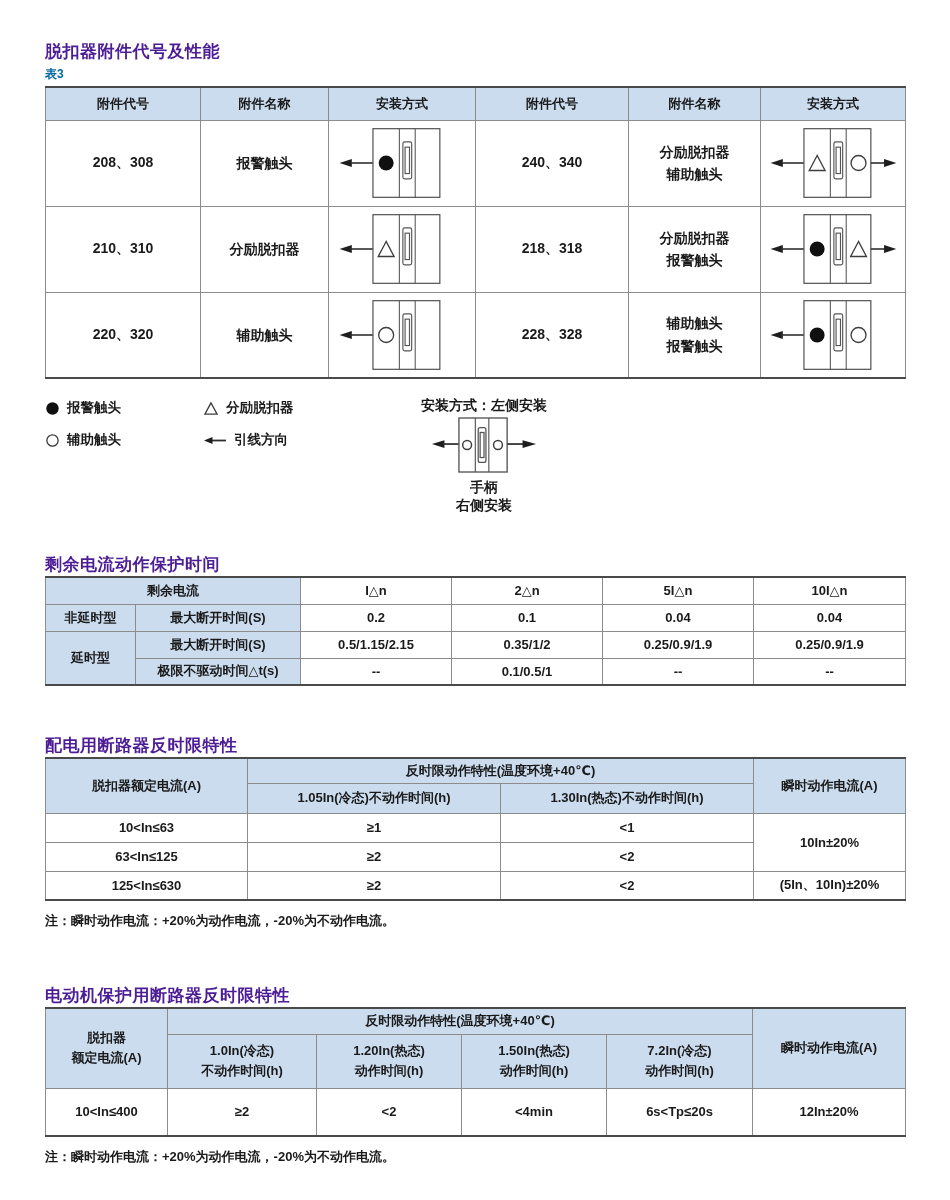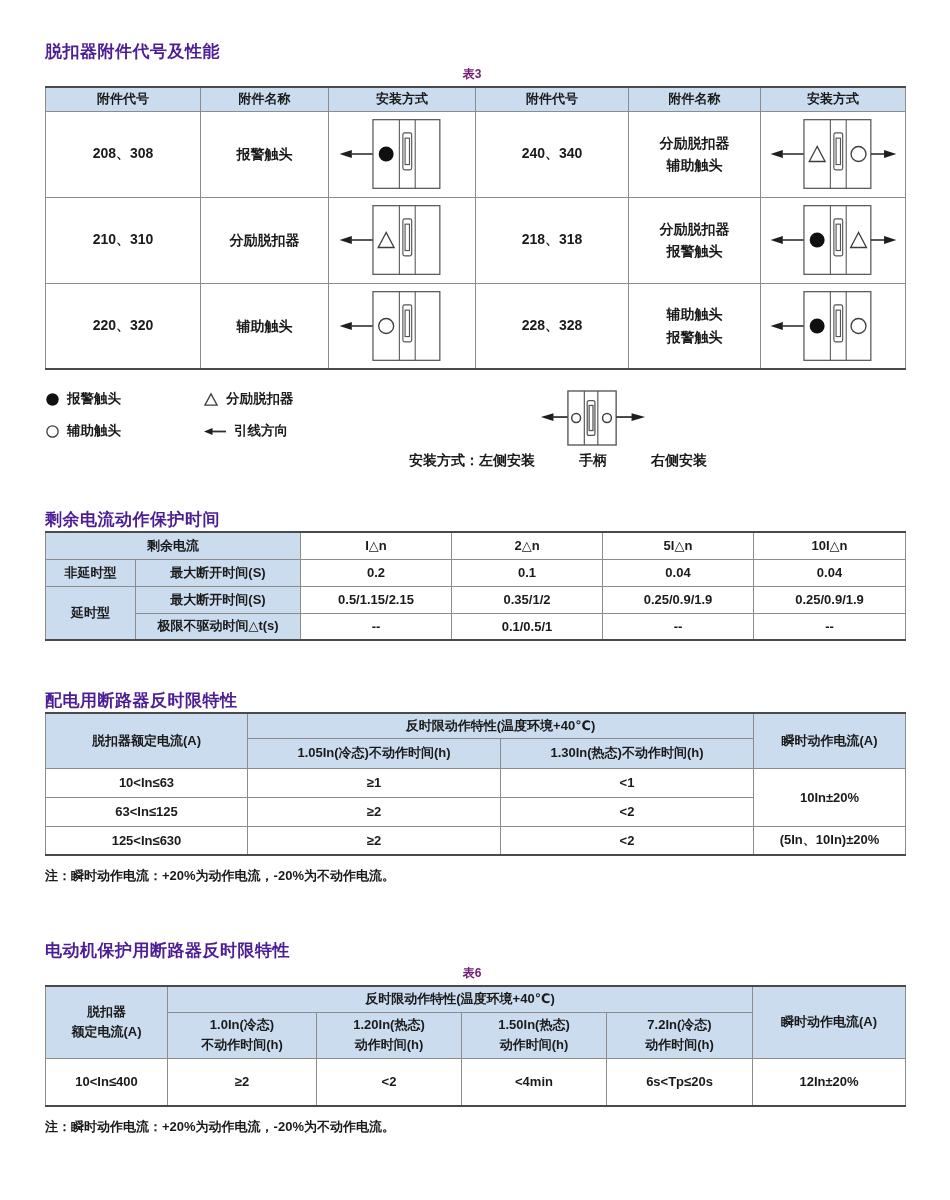--- a/index.html
+++ b/index.html
@@ -5,71 +5,71 @@
   html,body { margin:0; padding:0; background:#ffffff; }
   body {
     width:950px; height:1200px;
     font-family:"Liberation Sans","DejaVu Sans",sans-serif;
     color:#1a1a1a;
     -webkit-font-smoothing:antialiased;
   }
   .page { width:860px; margin:0 auto; padding-top:40px; }
 
   .sec-title { color:#4c1d95; font-size:17px; font-weight:bold; margin:0; letter-spacing:.5px; }
-  .tbl-label { text-align:center; font-size:12px; font-weight:bold; color:#701a75; margin:3px 6px 3px 0; }
+  .tbl-label { text-align:left; font-size:12px; font-weight:bold; color:#0369a1; margin:3px 6px 3px 0; }
 
   table { width:860px; border-collapse:collapse; table-layout:fixed;
           border-top:2px solid #4a4a4a; border-bottom:2px solid #4a4a4a; }
   th, td { border:1px solid #8c8c8c; text-align:center; vertical-align:middle;
            font-size:13px; font-weight:bold; padding:1px 3px; background:#fff; }
   .blue { background:#ccdcef; }
 
   
-  .t3 thead tr { height:24px; }
+  .t3 thead tr { height:33px; }
   .t3 tbody tr { height:86px; }
   .t3 td { font-size:14px; }
   .name-line { line-height:1.6; }
 
   
   .dg { display:block; margin:0 auto; }
   .dg .ar { stroke:#2e2e2e; stroke-width:1.8; }
   .dg .head { fill:#1e1e1e; stroke:none; }
   .dg .bx { fill:none; stroke:#555; stroke-width:1.4; }
   .dg .bxl { stroke:#555; stroke-width:1.2; }
   .dg .hd { fill:#fff; stroke:#555; stroke-width:1.3; }
   .dg .out { fill:#fff; stroke:#3d3d3d; stroke-width:1.5; }
   .dg .fill { fill:#101010; stroke:none; }
 
   
   .legend { display:flex; margin-top:14px; align-items:flex-start; }
   .legend-grid { display:grid; grid-template-columns:158px 172px; grid-row-gap:14px; margin-top:6px; }
   .legend-item { display:flex; align-items:center; font-size:13.5px; font-weight:bold; }
   .legend-item svg { margin-right:7px; }
-  .install-group { display:flex; align-items:flex-end; margin-left:34px; margin-top:4px; }
+  .install-group { display:flex; align-items:center; margin-left:46px; margin-top:4px;flex-direction:column; }
   .install-text { font-size:14px; font-weight:bold; }
   .install-diagram-wrap { position:relative; margin:0 4px; padding-bottom:22px; }
   .handle-label { position:absolute; left:0; right:0; bottom:0; text-align:center;
                   font-size:14px; font-weight:bold; }
 
   
   .sec2 { margin-top:38px; }
   .t4 tr { height:27px; }
 
   .note { font-size:13px; font-weight:bold; margin-top:11px; }
 
   
   .sec3 { margin-top:48px; }
   .t5 thead tr.r1 { height:25px; }
   .t5 thead tr.r2 { height:30px; }
   .t5 tbody tr { height:29px; }
 
   
   .sec4 { margin-top:54px; }
   .t6 thead tr.r1 { height:26px; }
-  .t6 thead tr.r2 { height:46px; }
+  .t6 thead tr.r2 { height:54px; }
   .t6 tbody tr { height:48px; }
   .two-line div { line-height:1.55; }
 </style>
 </head>
 <body>
 
 <div class="page">
 
   <section>
     <h2 class="sec-title">脱扣器附件代号及性能</h2>
@@ -353,21 +353,20 @@
           <td>&lt;2</td>
           <td>(5In、10In)±20%</td>
         </tr>
       </tbody>
     </table>
     <div class="note">注：瞬时动作电流：+20%为动作电流，-20%为不动作电流。</div>
   </section>
 
   <section class="sec4">
     <h2 class="sec-title">电动机保护用断路器反时限特性</h2>
-    <div class="tbl-label">表6</div>
 
     <table class="t6">
       <colgroup>
           <col style="width:122px">
           <col style="width:149px">
           <col style="width:145px">
           <col style="width:145px">
           <col style="width:146px">
           <col style="width:153px">
         </colgroup>

